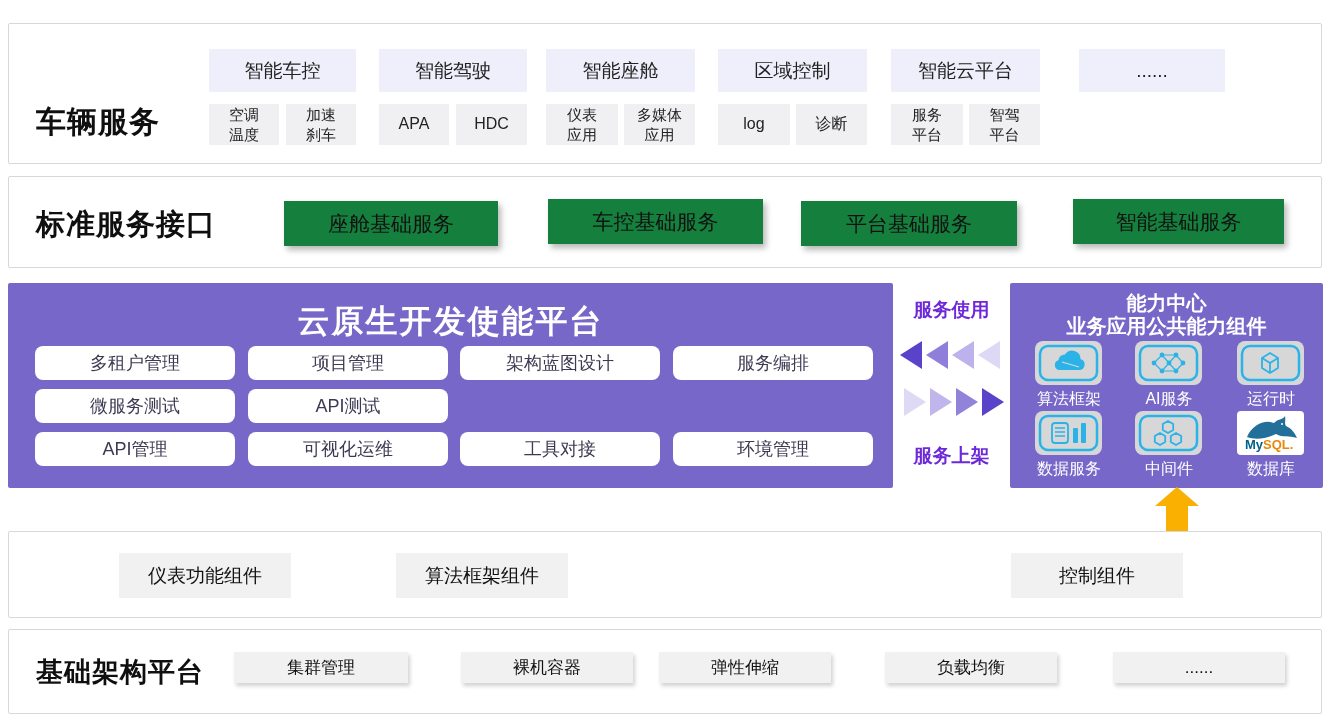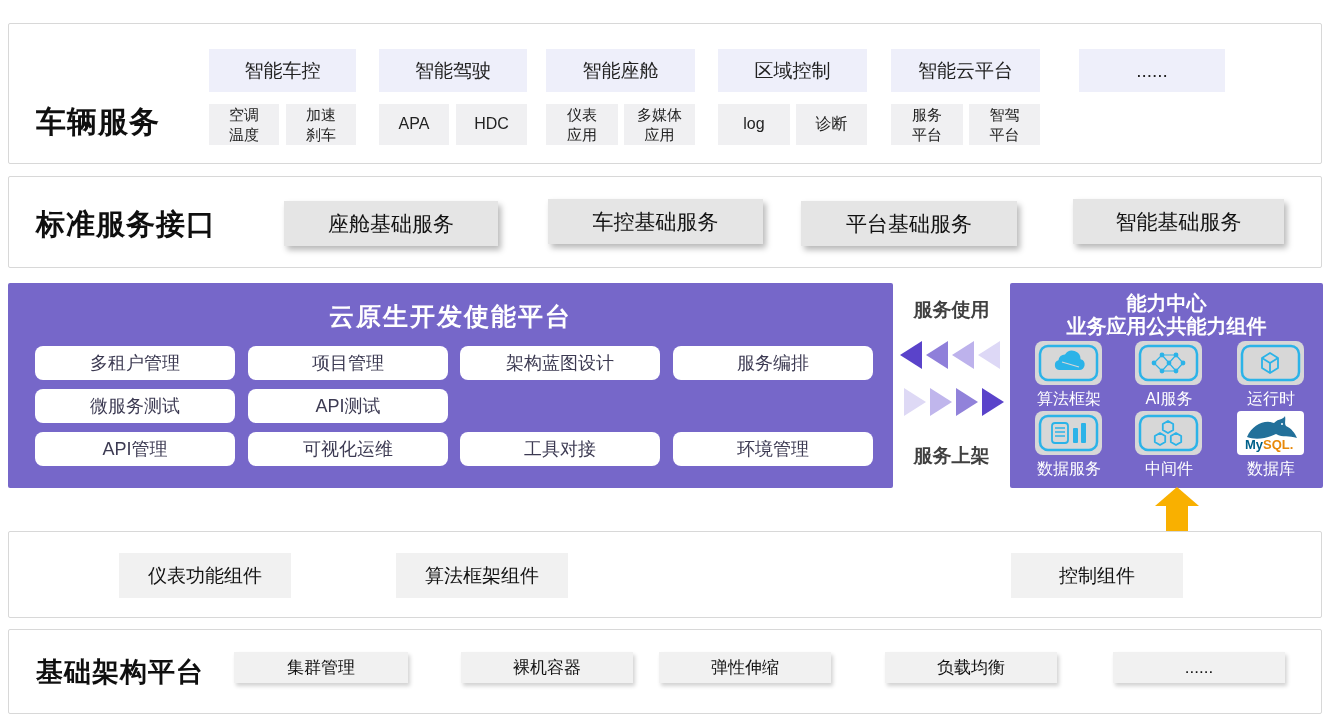--- a/index.html
+++ b/index.html
@@ -5,27 +5,27 @@
   html,body{margin:0;padding:0;background:#fff;}
   .canvas{position:relative;width:1331px;height:723px;background:#ffffff;
     font-family:"Liberation Sans","DejaVu Sans",sans-serif;color:#1a1a1a;overflow:hidden;}
   .row-box{position:absolute;background:#fff;border:1px solid #d8d8d8;border-radius:2px;box-sizing:border-box;}
   .sec-title{position:absolute;font-weight:bold;color:#0f0f0f;letter-spacing:1px;}
   .center{display:flex;align-items:center;justify-content:center;text-align:center;}
   .chip{position:absolute;box-sizing:border-box;}
   .chip.lav{background:#eeeffa;font-size:19px;color:#222;}
   .chip.sub{background:#f0f0f2;font-size:15px;color:#222;line-height:1.3;white-space:pre-line;}
   .chip.sub1{font-size:16px;}
-  .svc-box{position:absolute;background:#e5e5e5;box-shadow:3px 4px 6px rgba(0,0,0,0.28);
+  .svc-box{position:absolute;background:#15803d;box-shadow:3px 4px 6px rgba(0,0,0,0.28);
     font-size:21px;color:#111;}
   .purple{position:absolute;background:#7667c9;border-radius:2px;}
-  .plat-title{position:absolute;left:0;width:100%;text-align:center;color:#fff;font-size:25px;font-weight:bold;letter-spacing:2px;}
+  .plat-title{position:absolute;left:0;width:100%;text-align:center;color:#fff;font-size:32px;font-weight:bold;letter-spacing:2px;}
   .pbtn{position:absolute;width:200px;height:34px;background:#fff;border-radius:8px;
     font-size:18px;color:#3c3a52;}
-  .flow-label{position:absolute;left:0;width:100%;text-align:center;color:#404040;font-weight:bold;font-size:19px;}
+  .flow-label{position:absolute;left:0;width:100%;text-align:center;color:#6d28d9;font-weight:bold;font-size:19px;}
   .cap-title{position:absolute;left:0;width:100%;text-align:center;color:#fff;font-weight:bold;font-size:20px;}
   .tile{position:absolute;width:67px;height:44px;background:#d7d7d7;border-radius:8px;}
   .tile.white{background:#fff;border-radius:4px;overflow:hidden;}
   .cap-label{position:absolute;width:110px;text-align:center;color:#fff;font-size:16px;}
   .gray-chip{position:absolute;background:#f1f1f1;font-size:19px;color:#111;}
   .infra-chip{position:absolute;background:#f1f1f1;box-shadow:2px 3px 4px rgba(0,0,0,0.18);
     font-size:17px;color:#111;}
   .up-arrow{position:absolute;left:1155px;top:487px;width:44px;height:44px;}
   .up-arrow .head{position:absolute;left:0;top:0;width:0;height:0;
     border-left:22px solid transparent;border-right:22px solid transparent;border-bottom:19px solid #f9b000;}

